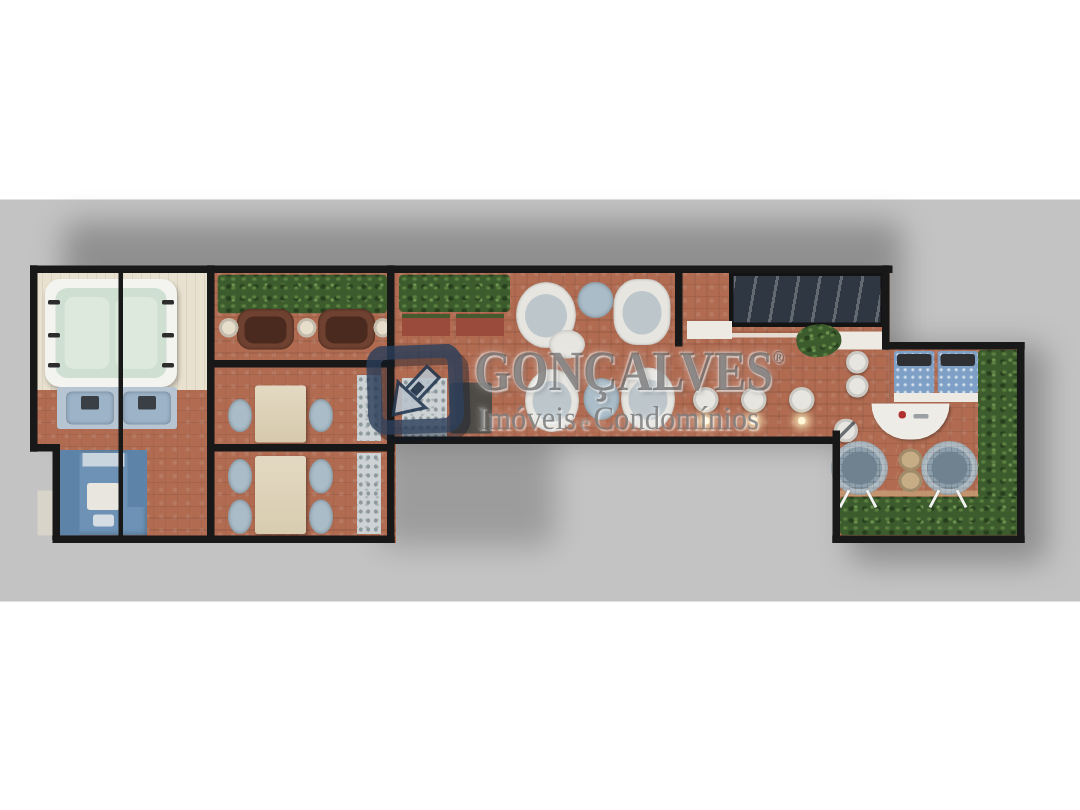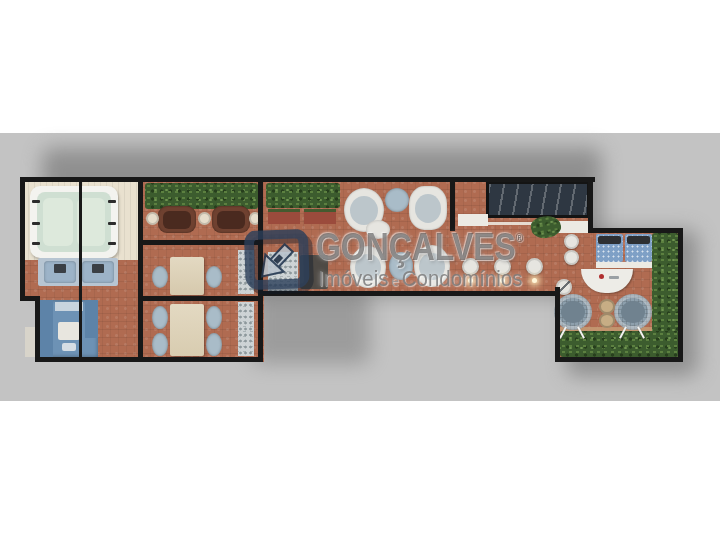--- a/index.html
+++ b/index.html
@@ -1,17 +1,17 @@
 <!DOCTYPE html>
 <html style="--page-bg: #ffffff; --band-bg: #c3c3c3; --shadow: #6e6e6e; --wall: #181818; --floor-terracotta: #b06b51; --floor-deck: #e9e1cf; --hedge: #3c5c2e; --hedge-light: #5c8040; --stone: #cdd3d5; --tub-rim: #f3f3ef; --tub-water: #cfdfd2; --tub-seat: #dde9dc; --mat-blue: #b7c5d2; --lounger-blue: #9cb3c8; --cabinet-blue: #6d92b5; --cabinet-dark: #5d83a8; --wicker-brown: #6f4130; --cushion-brown: #4a2a1f; --side-table-cream: #e6ddcb; --table-wood: #ddd2b8; --chair-gray: #a9bcc8; --chair-white: #e6e5e0; --chair-inner: #bcc6cb; --planter-brick: #9b4b3c; --counter-dark: #4e4a45; --skylight: #2e3742; --ledge-white: #eceae3; --daybed-blue: #7fa0c6; --pillow-dark: #2e3033; --egg-chair: #8ea0ad; --egg-inner: #70828f; --fig8-tan: #c7ad85; --glow: #fff6d8; --wm-frame: #2b3f5a; --wm-arrow: #b9c3cd; --wm-brand: rgba(72,72,72,0.58); --wm-tagline: rgba(122,122,122,0.85);"><head>
 <meta charset="utf-8">
 <style>
   html,body{margin:0;padding:0;background:#fff;}
   .scene{position:relative;width:720px;height:472px;background:var(--page-bg,#fff);overflow:hidden;
-         font-family:Liberation Sans, sans-serif;}
+         font-family:Liberation Serif, serif;}
   .abs{position:absolute;}
   
   .band{left:0;top:133px;width:720px;height:268px;background:var(--band-bg,#c3c3c3);}
   
   .shadow{background:var(--shadow,#6e6e6e);filter:blur(10px);opacity:.6;border-radius:10px;}
   
   .terracotta{background-color:var(--floor-terracotta,#b06b51);
     background-image:repeating-linear-gradient(0deg,rgba(0,0,0,.07) 0 1px,transparent 1px 8px),
                      repeating-linear-gradient(90deg,rgba(0,0,0,.05) 0 1px,transparent 1px 8px),
                      radial-gradient(rgba(255,255,255,.10) 1px,transparent 2px);

